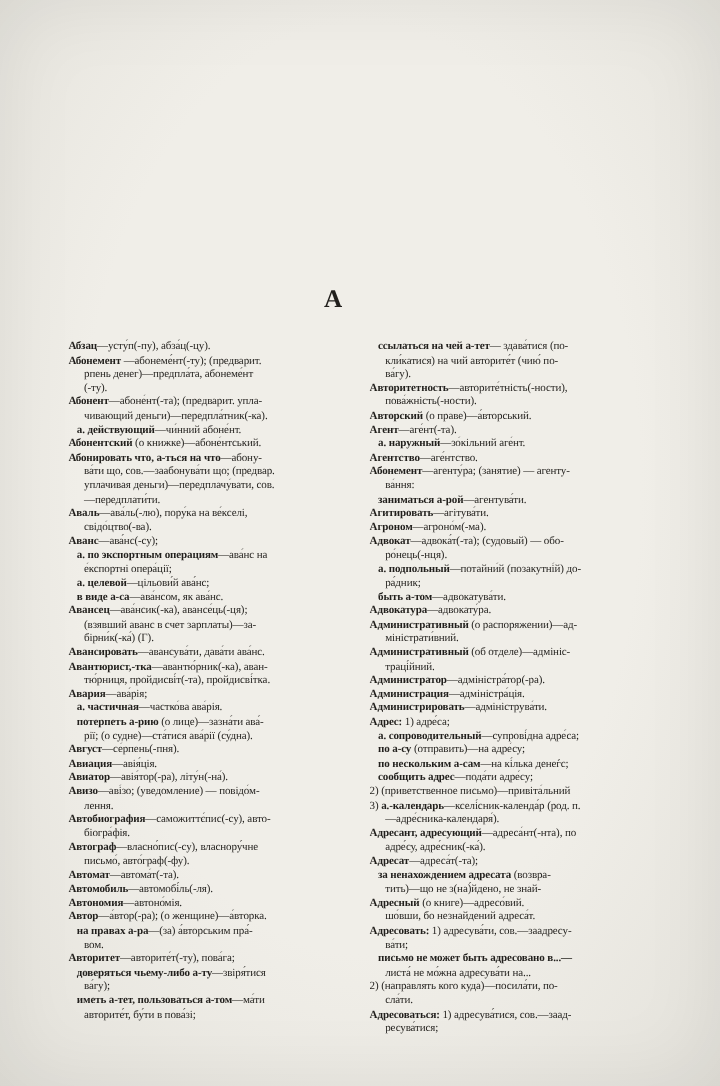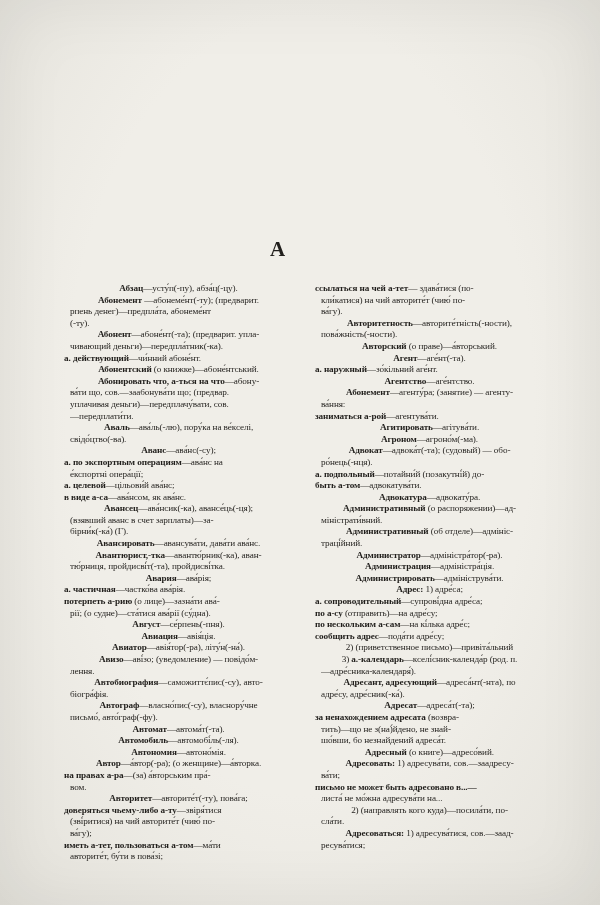--- a/index.html
+++ b/index.html
@@ -42,21 +42,21 @@
     width: 243px;
   }
   .line {
     height: 11.6px;
     line-height: 11.6px;
     font-size: 9.2px;
     white-space: nowrap;
     overflow: hidden;
     letter-spacing: -0.1px;
   }
-  .line.in0 { padding-left: 0; text-align: center; }
+  .line.in0 { padding-left: 0; }
   .line.in1 { padding-left: 7px; }
   .line.in2 { padding-left: 13px; }
   .seg-b { font-weight: bold; }
   .seg-i { }
   .seg-r { font-weight: normal; font-style: normal; }
 </style>
 </head>
 <body>
 
 <div class="scan">
@@ -102,21 +102,20 @@
         <div class="line in0"><span class="seg-b">Автограф</span><span class="seg-r">—власно́пис(-су), власнору́чне</span></div>
         <div class="line in2"><span class="seg-r">письмо́, авто́граф(-фу).</span></div>
         <div class="line in0"><span class="seg-b">Автомат</span><span class="seg-r">—автома́т(-та).</span></div>
         <div class="line in0"><span class="seg-b">Автомобиль</span><span class="seg-r">—автомобі́ль(-ля).</span></div>
         <div class="line in0"><span class="seg-b">Автономия</span><span class="seg-r">—автоно́мія.</span></div>
         <div class="line in0"><span class="seg-b">Автор</span><span class="seg-r">—а́втор(-ра); </span><span class="seg-i">(о женщине)</span><span class="seg-r">—а́вторка.</span></div>
         <div class="line in1"><span class="seg-b">на правах а-ра</span><span class="seg-r">—(за) а́вторським пра́-</span></div>
         <div class="line in2"><span class="seg-r">вом.</span></div>
         <div class="line in0"><span class="seg-b">Авторитет</span><span class="seg-r">—авторите́т(-ту), пова́га;</span></div>
         <div class="line in1"><span class="seg-b">доверяться чьему-либо а-ту</span><span class="seg-r">—звіря́тися</span></div>
-        <div class="line in2"><span class="seg-r">(зві́ритися) на чий авторите́т (чию́ по-</span></div>
         <div class="line in2"><span class="seg-r">ва́гу);</span></div>
         <div class="line in1"><span class="seg-b">иметь а-тет, пользоваться а-том</span><span class="seg-r">—ма́ти</span></div>
         <div class="line in2"><span class="seg-r">авторите́т, бу́ти в пова́зі;</span></div>
       </div>
       <div class="col">
         <div class="line in1"><span class="seg-b">ссылаться на чей а-тет</span><span class="seg-r">— здава́тися (по-</span></div>
         <div class="line in2"><span class="seg-r">кли́катися) на чий авторите́т (чию́ по-</span></div>
         <div class="line in2"><span class="seg-r">ва́гу).</span></div>
         <div class="line in0"><span class="seg-b">Авторитетность</span><span class="seg-r">—авторите́тність(-ности),</span></div>
         <div class="line in2"><span class="seg-r">пова́жність(-ности).</span></div>
@@ -125,44 +124,45 @@
         <div class="line in1"><span class="seg-b">а. наружный</span><span class="seg-r">—зо́кільний аге́нт.</span></div>
         <div class="line in0"><span class="seg-b">Агентство</span><span class="seg-r">—аге́нтство.</span></div>
         <div class="line in0"><span class="seg-b">Абонемент</span><span class="seg-r">—агенту́ра; </span><span class="seg-i">(занятие)</span><span class="seg-r"> — агенту-</span></div>
         <div class="line in2"><span class="seg-r">ва́ння:</span></div>
         <div class="line in1"><span class="seg-b">заниматься а-рой</span><span class="seg-r">—агентува́ти.</span></div>
         <div class="line in0"><span class="seg-b">Агитировать</span><span class="seg-r">—агітува́ти.</span></div>
         <div class="line in0"><span class="seg-b">Агроном</span><span class="seg-r">—агроно́м(-ма).</span></div>
         <div class="line in0"><span class="seg-b">Адвокат</span><span class="seg-r">—адвока́т(-та); </span><span class="seg-i">(судовый)</span><span class="seg-r"> — обо-</span></div>
         <div class="line in2"><span class="seg-r">ро́нець(-нця).</span></div>
         <div class="line in1"><span class="seg-b">а. подпольный</span><span class="seg-r">—потайни́й (позакутні́й) до-</span></div>
+        <div class="line in2"><span class="seg-r">ра́дник;</span></div>
         <div class="line in1"><span class="seg-b">быть а-том</span><span class="seg-r">—адвокатува́ти.</span></div>
         <div class="line in0"><span class="seg-b">Адвокатура</span><span class="seg-r">—адвокату́ра.</span></div>
         <div class="line in0"><span class="seg-b">Административный</span><span class="seg-r"> </span><span class="seg-i">(о распоряжении)</span><span class="seg-r">—ад-</span></div>
         <div class="line in2"><span class="seg-r">міністрати́вний.</span></div>
         <div class="line in0"><span class="seg-b">Административный</span><span class="seg-r"> </span><span class="seg-i">(об отделе)</span><span class="seg-r">—адмініс-</span></div>
         <div class="line in2"><span class="seg-r">траці́йний.</span></div>
         <div class="line in0"><span class="seg-b">Администратор</span><span class="seg-r">—адміністра́тор(-ра).</span></div>
         <div class="line in0"><span class="seg-b">Администрация</span><span class="seg-r">—адміністра́ція.</span></div>
         <div class="line in0"><span class="seg-b">Администрировать</span><span class="seg-r">—адмініструва́ти.</span></div>
         <div class="line in0"><span class="seg-b">Адрес:</span><span class="seg-r"> 1) адре́са;</span></div>
         <div class="line in1"><span class="seg-b">а. сопроводительный</span><span class="seg-r">—супрові́дна адре́са;</span></div>
         <div class="line in1"><span class="seg-b">по а-су</span><span class="seg-r"> </span><span class="seg-i">(отправить)</span><span class="seg-r">—на адре́су;</span></div>
-        <div class="line in1"><span class="seg-b">по нескольким а-сам</span><span class="seg-r">—на кі́лька адре́с;</span></div>
+        <div class="line in1"><span class="seg-b">по нескольким а-сам</span><span class="seg-r">—на кі́лька денеѓс;</span></div>
         <div class="line in1"><span class="seg-b">сообщить адрес</span><span class="seg-r">—пода́ти адре́су;</span></div>
         <div class="line in0"><span class="seg-r">2) </span><span class="seg-i">(приветственное письмо)</span><span class="seg-r">—привіта́льний</span></div>
         <div class="line in0"><span class="seg-r">3) </span><span class="seg-b">а.-календарь</span><span class="seg-r">—кселі́сник-календа́р </span><span class="seg-i">(род. п.</span></div>
         <div class="line in2"><span class="seg-r">—адре́сника-календаря́).</span></div>
         <div class="line in0"><span class="seg-b">Адресант, адресующий</span><span class="seg-r">—адреса́нт(-нта), по</span></div>
         <div class="line in2"><span class="seg-r">адре́су, адре́сник(-ка́).</span></div>
         <div class="line in0"><span class="seg-b">Адресат</span><span class="seg-r">—адреса́т(-та);</span></div>
         <div class="line in1"><span class="seg-b">за ненахождением адресата</span><span class="seg-r"> </span><span class="seg-i">(возвра-</span></div>
         <div class="line in2"><span class="seg-i">тить)</span><span class="seg-r">—що не з(на)́йдено, не знай-</span></div>
+        <div class="line in0"><span class="seg-b">Адресный</span><span class="seg-r"> </span><span class="seg-i">(о книге)</span><span class="seg-r">—адресо́вий.</span></div>
         <div class="line in2"><span class="seg-r">шо́вши, бо незнайдений адреса́т.</span></div>
-        <div class="line in0"><span class="seg-b">Адресный</span><span class="seg-r"> </span><span class="seg-i">(о книге)</span><span class="seg-r">—адресо́вий.</span></div>
         <div class="line in0"><span class="seg-b">Адресовать:</span><span class="seg-r"> 1) адресува́ти, </span><span class="seg-i">сов.</span><span class="seg-r">—заадресу-</span></div>
         <div class="line in2"><span class="seg-r">ва́ти;</span></div>
         <div class="line in1"><span class="seg-b">письмо не может быть адресовано в...—</span></div>
         <div class="line in2"><span class="seg-r">листа́ не мо́жна адресува́ти на...</span></div>
         <div class="line in0"><span class="seg-r">2) </span><span class="seg-i">(направлять кого куда)</span><span class="seg-r">—посила́ти, по-</span></div>
         <div class="line in2"><span class="seg-r">сла́ти.</span></div>
         <div class="line in0"><span class="seg-b">Адресоваться:</span><span class="seg-r"> 1) адресува́тися, </span><span class="seg-i">сов.</span><span class="seg-r">—заад-</span></div>
         <div class="line in2"><span class="seg-r">ресува́тися;</span></div>
       </div>
     </div>

